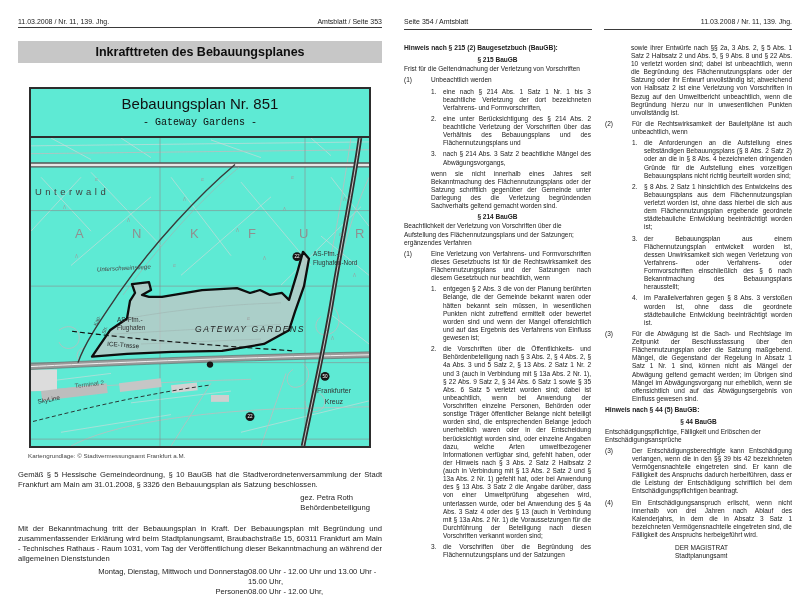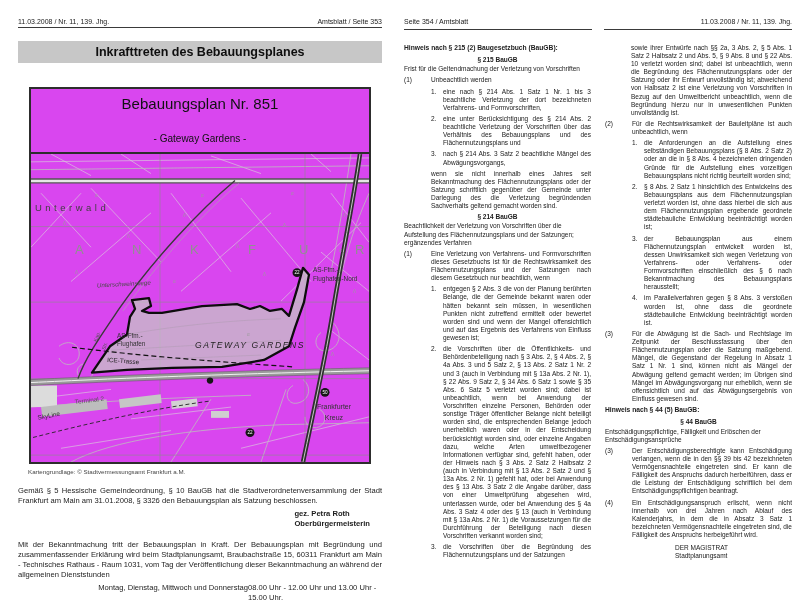--- a/index.html
+++ b/index.html
@@ -9,28 +9,28 @@
     font-family:"Liberation Sans", sans-serif;
   }
   p { margin:0; }
 
   
   .page-l { position:absolute; left:18px; top:18px; width:364px; }
   .hdr { display:flex; justify-content:space-between; font-size:7px; color:#222;
          border-bottom:1px solid #3a3a3a; padding-bottom:2px; }
   .titlebar { margin-top:13px; background:#c7c7c7; height:22px; line-height:22px;
               text-align:center; font-weight:bold; font-size:12.5px; color:#0e0e0e; }
-  .mapbox { margin:24px auto 0; width:338px; border:2px solid #2d2d2d; background:#d946ef; }
+  .mapbox { margin:24px auto 0; width:338px; border:2px solid #2d2d2d; background:#5eead4; }
   .map-ttl { text-align:center; padding:6px 0 8px; border-bottom:2px solid #2d2d2d; }
   .map-ttl .t1 { font-size:15px; color:#111; }
-  .map-ttl .t2 { font-size:10px; margin-top:21px; color:#111; }
+  .map-ttl .t2 { font-size:10px; margin-top:5px; color:#111;font-family:Liberation Mono, monospace; }
   svg.map { display:block; width:338px; height:308px; }
   .caption { margin:4px 0 0 10px; font-size:6.2px; color:#444; }
   .bodytxt { font-size:7.6px; line-height:1.32; text-align:justify; margin-top:11px; }
-  .sig { display:table; margin:3px 12px 0 auto; font-size:7.6px; line-height:1.3; text-align:left;font-weight:bold; }
+  .sig { display:table; margin:3px 12px 0 auto; font-size:7.6px; line-height:1.3; text-align:left; }
   .hours { margin:3px 0 0 58px; font-size:7.6px; line-height:1.32; }
   .hrow { display:flex; }
   .hrow .d { width:172px; flex:none;text-align:right; }
 
   
   .page-r { position:absolute; left:404px; top:18px; width:388px;
             font-size:6.5px; line-height:1.25; color:#202020; }
   .hdr-r { display:flex; justify-content:space-between; font-size:7px; color:#222; }
   .hdr-r span { border-bottom:1px solid #3a3a3a; padding-bottom:2px; width:48.5%; }
   .hdr-r .rgt { text-align:right; }
@@ -208,21 +208,21 @@
       </g>
     </svg>
   </div>
 
   <div class="caption">Kartengrundlage: © Stadtvermessungsamt Frankfurt a.M.</div>
 
   <p class="bodytxt">Gemäß § 5 Hessische Gemeindeordnung, § 10 BauGB hat die Stadtverordnetenversammlung der Stadt Frankfurt am Main am 31.01.2008, § 3326 den Bebauungsplan als Satzung beschlossen.</p>
 
   <div class="sig">
     <div>gez. Petra Roth</div>
-    <div>Oberbürgermeisterin</div>
+    <div>Behördenbeteiligung</div>
   </div>
 
   <p class="bodytxt">Mit der Bekanntmachung tritt der Bebauungsplan in Kraft. Der Bebauungsplan mit Begründung und zusammenfassender Erklärung wird beim Stadtplanungsamt, Braubachstraße 15, 60311 Frankfurt am Main - Technisches Rathaus - Raum 1031, vom Tag der Veröffentlichung dieser Bekanntmachung an während der allgemeinen Dienststunden</p>
 
   <div class="hours">
     <div class="hrow">
       <span class="d">Montag, Dienstag, Mittwoch und Donnerstag</span>
       <span>08.00 Uhr - 12.00 Uhr und 13.00 Uhr - 15.00 Uhr,</span>
     </div>
     <div class="hrow">

